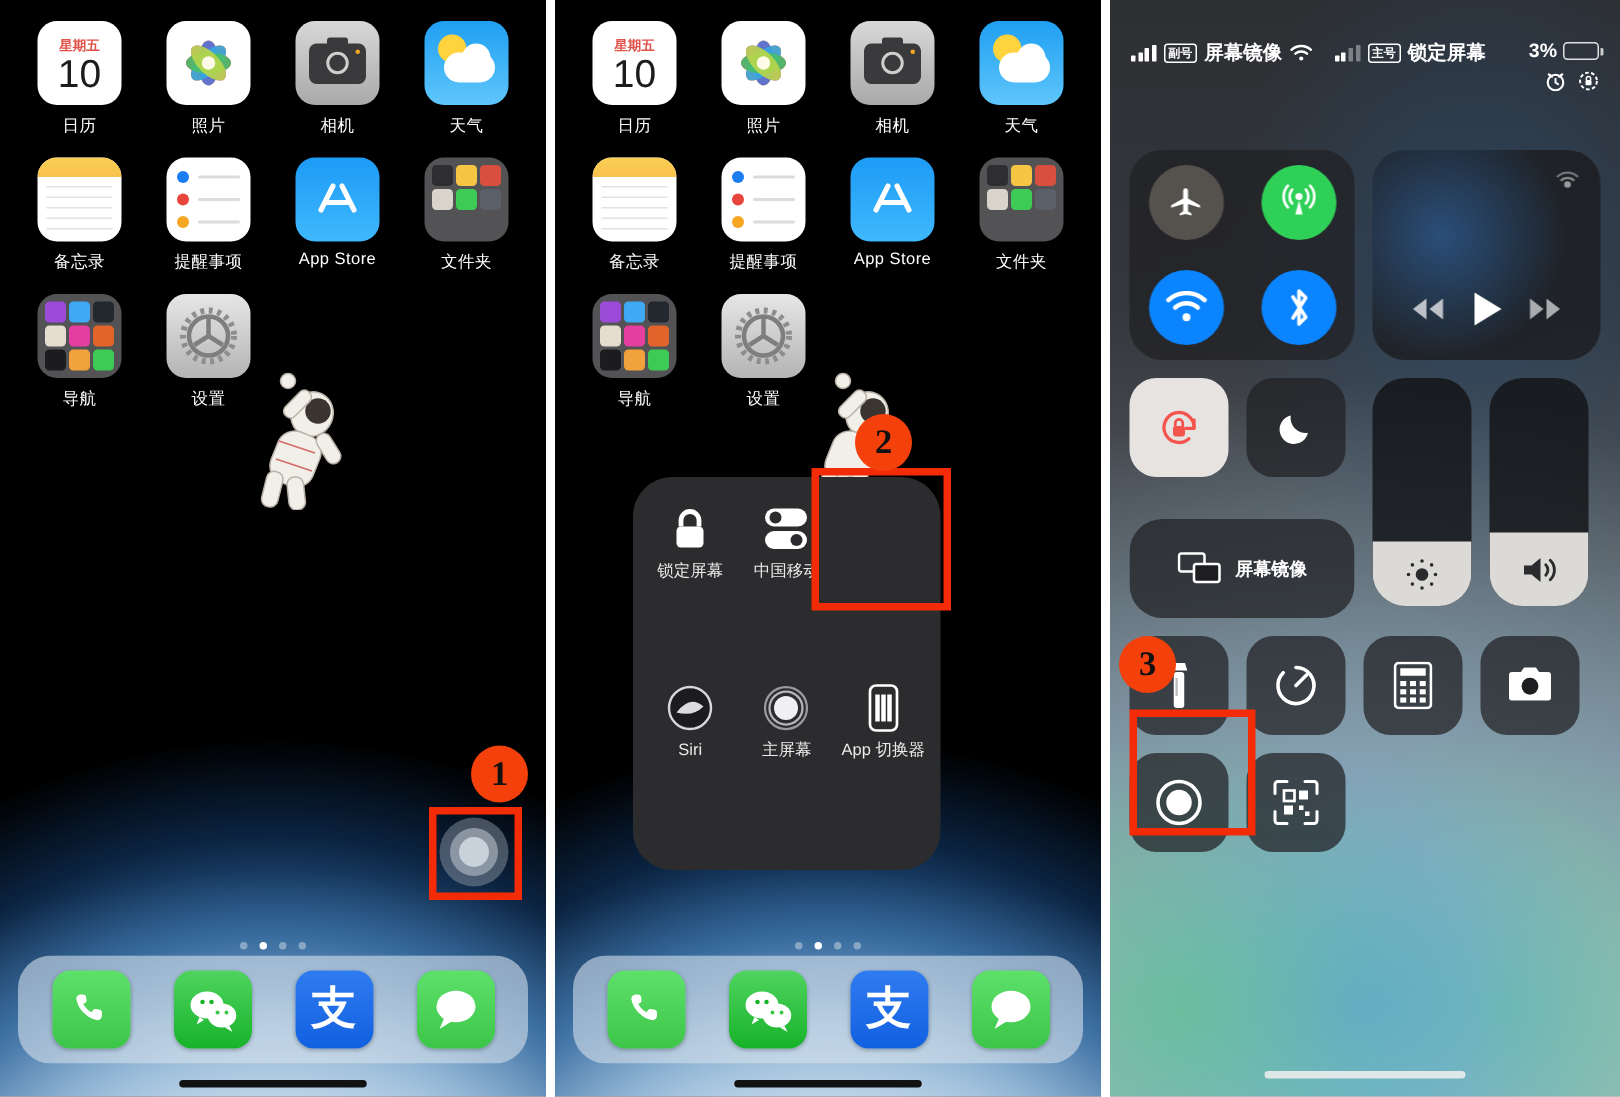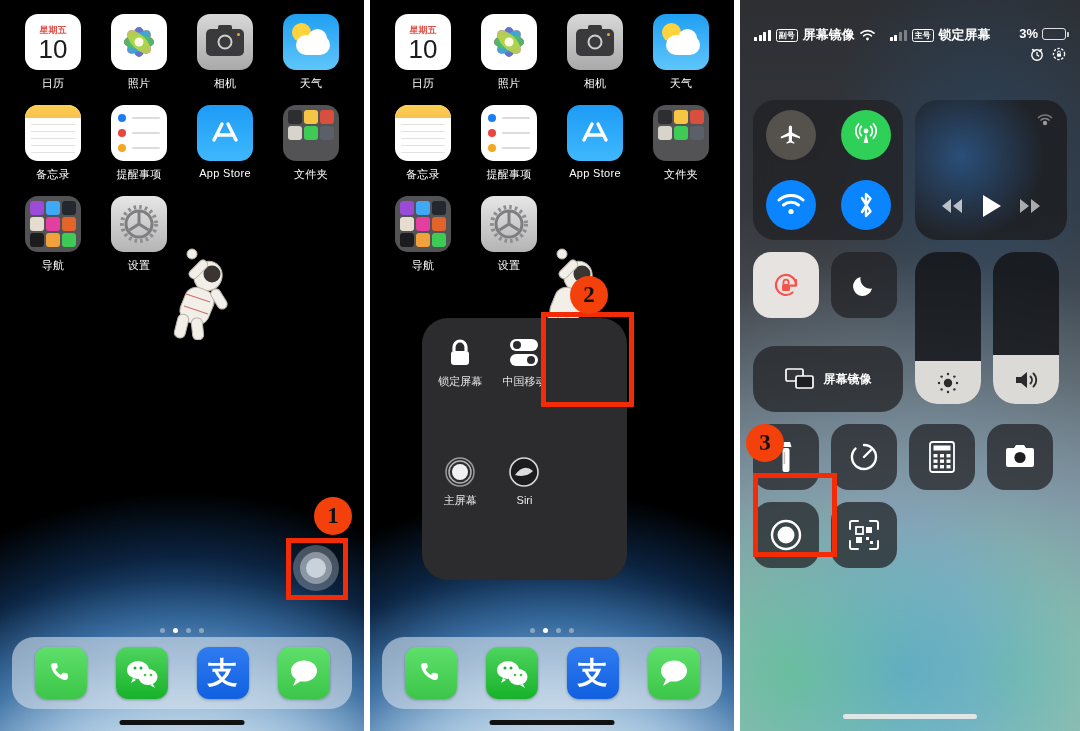--- a/index.html
+++ b/index.html
@@ -543,35 +543,46 @@
         </div>
         <div class="mlbl">中国移动</div>
       </div>
       <div class="mitem">
         <div class="micon"></div>
         <div class="mlbl"></div>
       </div>
       <div class="mitem">
         <div class="micon">
           <svg width="32" height="32" viewBox="0 0 32 32">
+            <circle cx="16" cy="16" r="14" fill="#1c1c1e" stroke="#d8d8da" stroke-width="1.6"></circle>
+            <path d="M7 19 Q16 7 25 15 Q18 22 7 19 Z" fill="#dcdcde"></path>
+          </svg>
+        </div>
+        <div class="mlbl">Siri</div>
+      </div>
+      <div class="mitem">
+        <div class="micon">
+          <svg width="32" height="32" viewBox="0 0 32 32">
             <circle cx="16" cy="16" r="14" fill="none" stroke="#9b9b9d" stroke-width="1.5"></circle>
             <circle cx="16" cy="16" r="11" fill="none" stroke="#b5b5b7" stroke-width="1.5"></circle>
             <circle cx="16" cy="16" r="8" fill="#f0f0f2"></circle>
           </svg>
         </div>
         <div class="mlbl">主屏幕</div>
       </div>
       <div class="mitem">
         <div class="micon">
-          <svg width="32" height="32" viewBox="0 0 32 32">
-            <circle cx="16" cy="16" r="14" fill="#1c1c1e" stroke="#d8d8da" stroke-width="1.6"></circle>
-            <path d="M7 19 Q16 7 25 15 Q18 22 7 19 Z" fill="#dcdcde"></path>
-          </svg>
-        </div>
-        <div class="mlbl">Siri</div>
+          <svg width="24" height="34" viewBox="0 0 24 34">
+            <rect x="3" y="2" width="18" height="30" rx="4" fill="none" stroke="#fff" stroke-width="1.8"></rect>
+            <rect x="6.5" y="8" width="3" height="18" fill="#fff"></rect>
+            <rect x="10.5" y="8" width="3" height="18" fill="#fff"></rect>
+            <rect x="14.5" y="8" width="3" height="18" fill="#fff"></rect>
+          </svg>
+        </div>
+        <div class="mlbl">App 切换器</div>
       </div>
     </div>
 
     <div class="hl" style="left:171px; top:312px; width:93px; height:95px;"></div>
     <div class="badge" style="left:200px; top:276px;">2</div>
   </div>
 
   <div class="panel p3">
     <div class="cc"></div>
 

